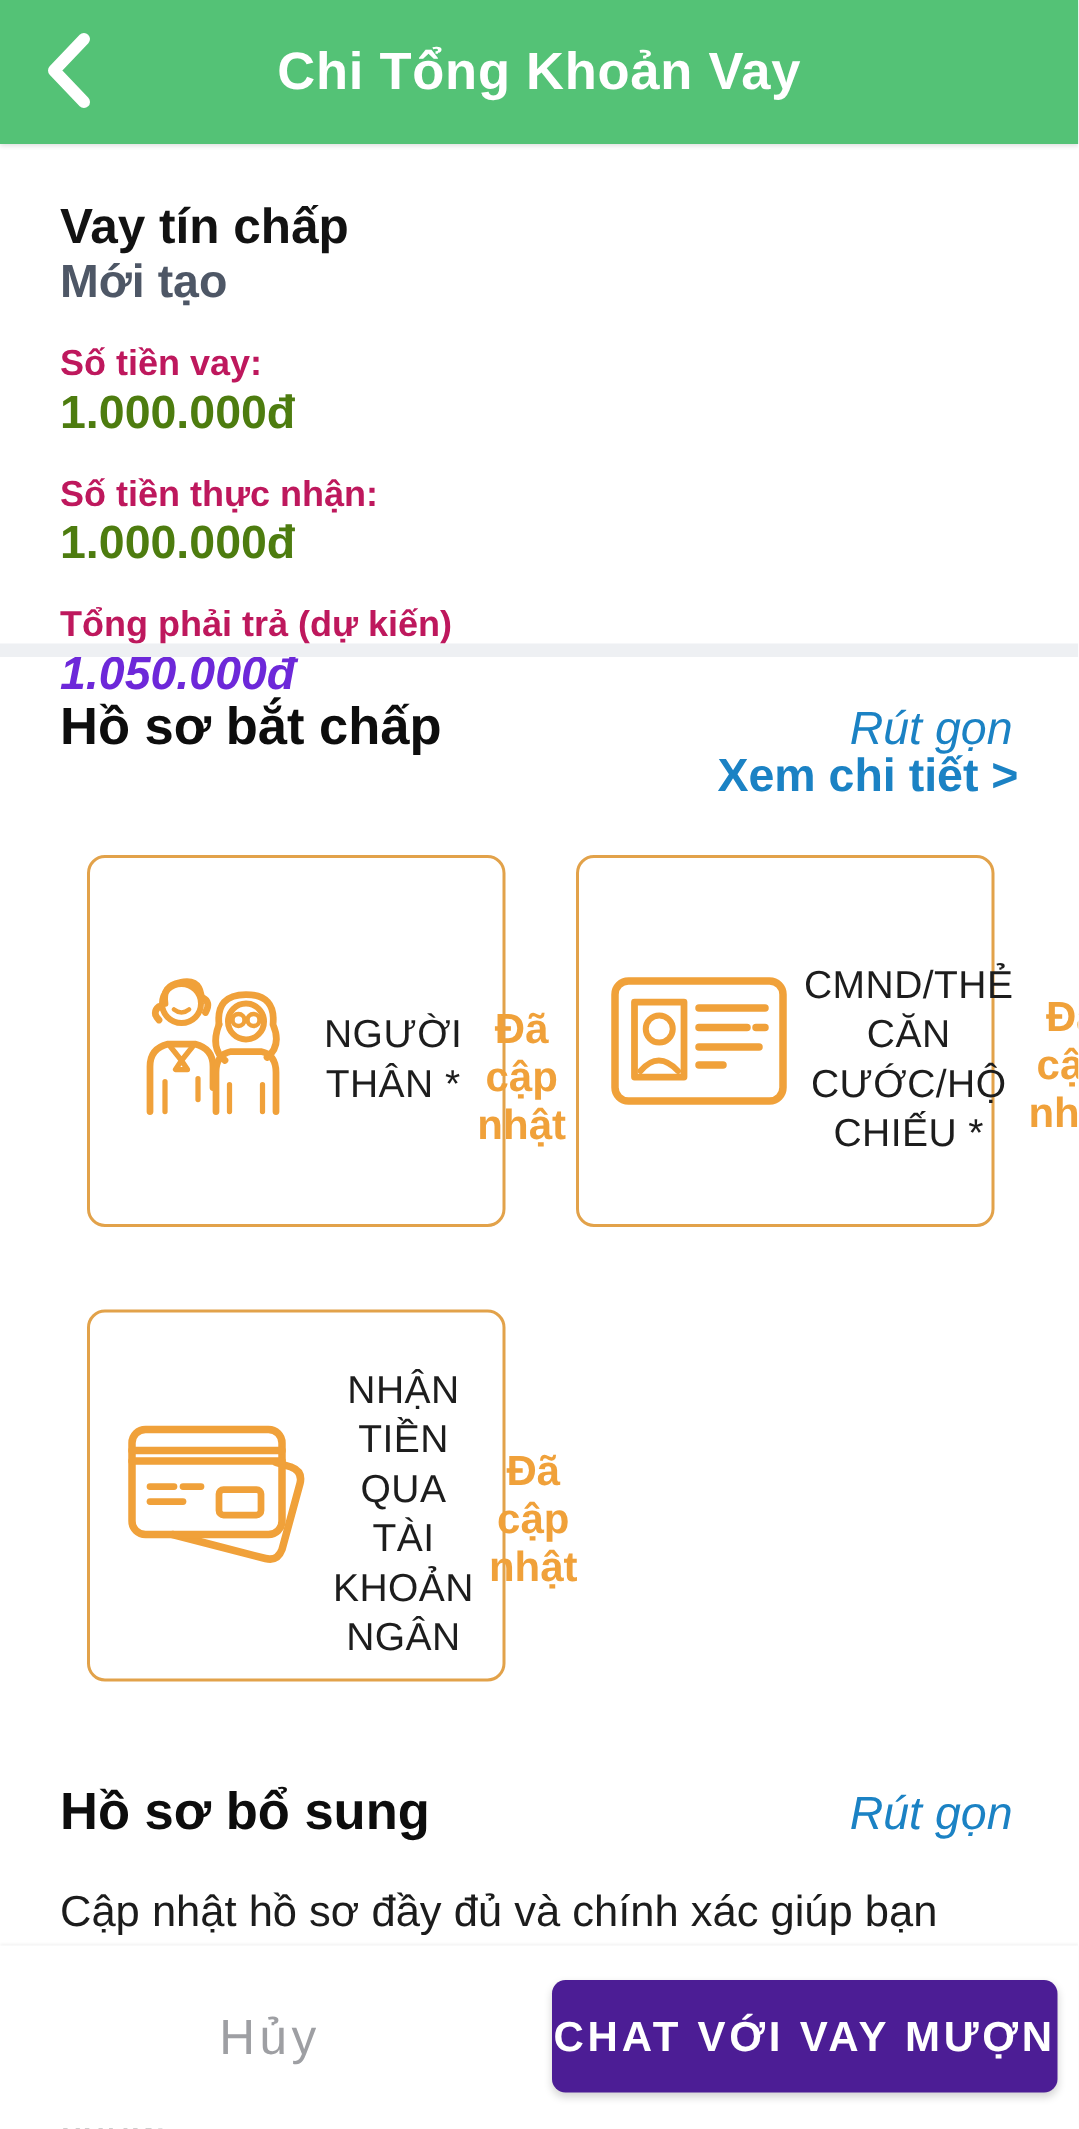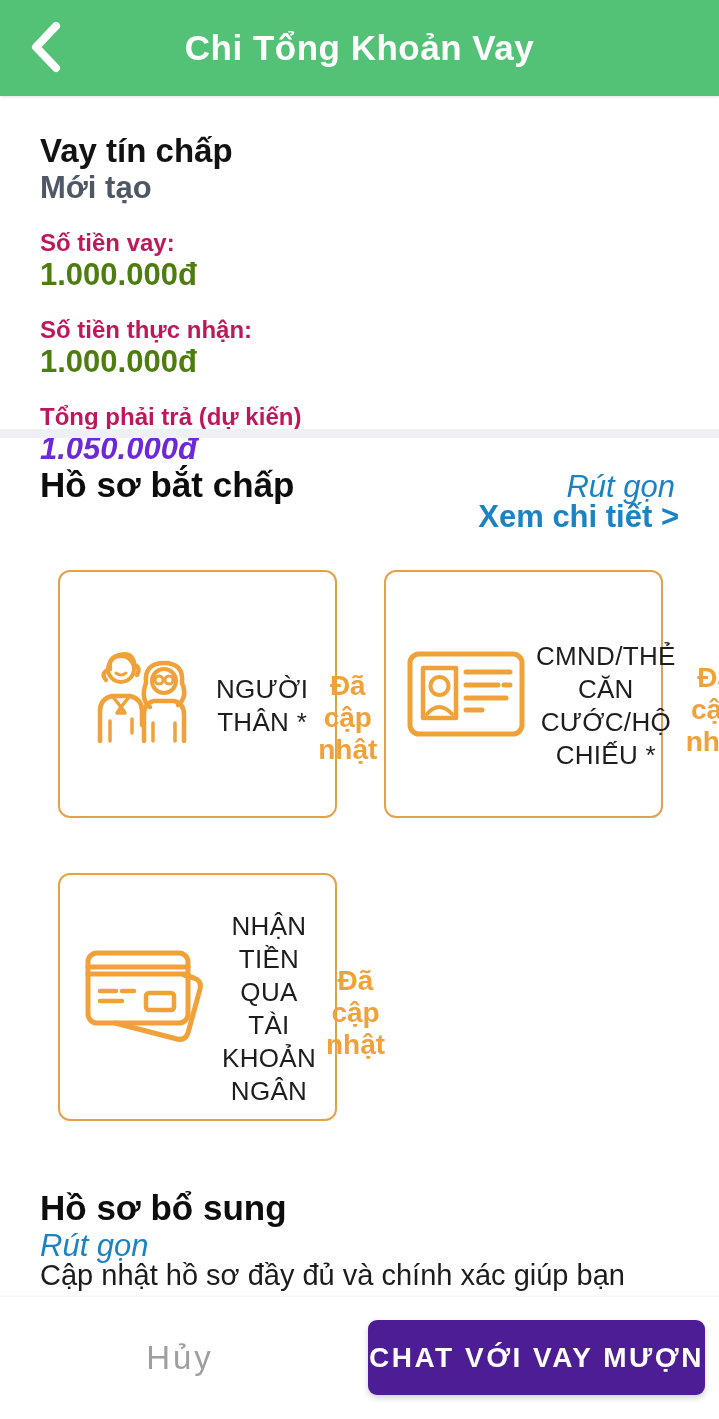--- a/index.html
+++ b/index.html
@@ -37,21 +37,21 @@
   .val-green { color:#4d7c0f; }
   .val-orange { color:#6d28d9;font-style:italic; }
   .detail-link-row { text-align:right; margin-top:32px; padding-bottom:30px; }
   .detail-link { font-size:31px; font-weight:bold; color:#1b82c4; text-decoration:none; cursor:pointer; }
 
   .divider { position:absolute; top:429px; left:0; right:0; height:9px; background:#eef0f3; }
 
   
   .section-head { position:absolute; left:40px; right:44px; display:flex; justify-content:space-between; align-items:baseline; }
   .section-head.required { top:465px; }
-  .section-head.supplementary { top:1188px;flex-direction:column; }
+  .section-head.supplementary { top:1188px; }
   .section-title { font-size:35px; font-weight:bold; color:#0d0d0d; }
   .collapse-link { font-size:31px; font-weight:normal; font-style:italic; color:#1b82c4; text-decoration:none; cursor:pointer; }
 
   
   .doc-card {
     position:absolute; width:279px; height:248px;
     background:#ffffff; border:2px solid #e2a24a; border-radius:12px;
     display:flex; align-items:center; justify-content:flex-start;
     cursor:pointer; padding-top:24px; text-align:center;padding-left:20px;
   }

